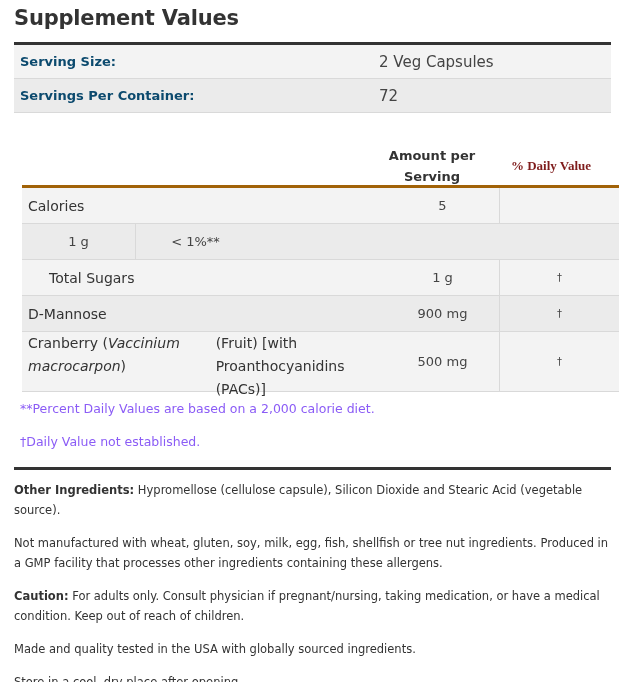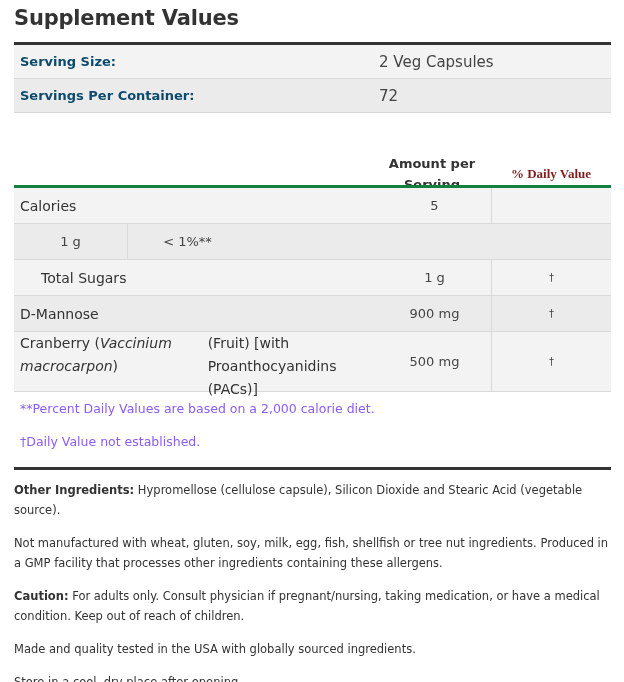--- a/index.html
+++ b/index.html
@@ -8,25 +8,25 @@
 
     .title { position: absolute; left: 14px; top: 6px; font-size: 21px; font-weight: bold; color: #333333; letter-spacing: -0.2px; }
 
     .serving-table { position: absolute; left: 14px; top: 42px; width: 597px; border-top: 3px solid #333333; }
     .serving-row { display: flex; height: 34px; align-items: center; border-bottom: 1px solid #d9d9d9; }
     .serving-row.a { background: #f3f3f3; }
     .serving-row.b { background: #ebebeb; }
     .serving-label { width: 352px; padding-left: 6px; font-size: 13px; font-weight: bold; color: #0c4a6e; }
     .serving-value { font-size: 15px; color: #444; padding-left: 13px; }
 
-    .nut-header { position: absolute; left: 14px; top: 147px; width: 597px; height: 53px; display: flex; align-items: center; }
+    .nut-header { position: absolute; left: 14px; top: 139px; width: 597px; height: 53px; display: flex; align-items: center; }
     .nh-amount { position: absolute; left: 364px; width: 108px; text-align: center; font-size: 13px; font-weight: bold; line-height: 21px; color: #333; }
     .nh-dv { position: absolute; left: 477px; width: 120px; text-align: center; font-size: 13px; font-weight: bold; color: #7f1d1d; font-family: Liberation Serif, serif; }
 
-    .nut-table { position: absolute; left: 14px; top: 185px; width: 597px; border-top: 3px solid #15803d; }
+    .nut-table { position: absolute; left: 22px; top: 185px; width: 597px; border-top: 3px solid #a16207; }
     .nut-row { display: flex; border-bottom: 1px solid #d9d9d9; }
     .nut-row.a { background: #f3f3f3; }
     .nut-row.b { background: #ebebeb; }
     .nc-name { width: 364px; padding-left: 6px; font-size: 14px; color: #333; display: flex; align-items: center; }
     .nc-name.indent { padding-left: 27px; }
     .nc-amount { width: 113px; text-align: center; font-size: 13px; color: #444; display: flex; align-items: center; justify-content: center; }
     .nc-dv { width: 120px; border-left: 1px solid #d9d9d9; text-align: center; font-size: 13px; color: #444; display: flex; align-items: center; justify-content: center; }
     .nc-dv.dagger { font-size: 10px; }
     .h35 { height: 36px; }
     .h60 { height: 60px; }

